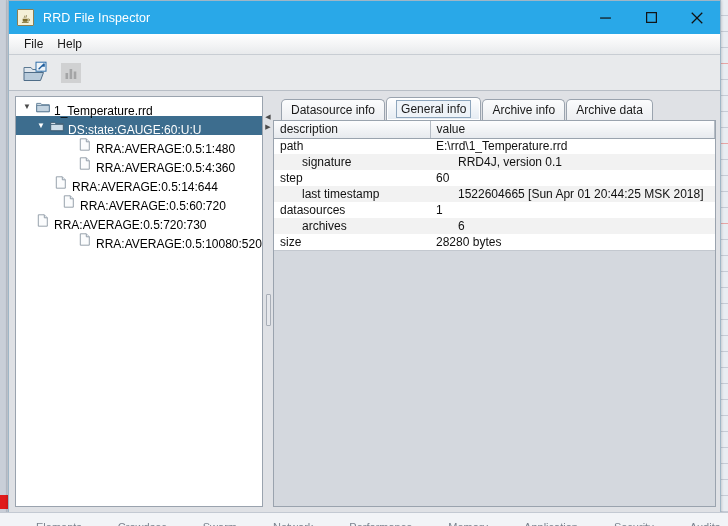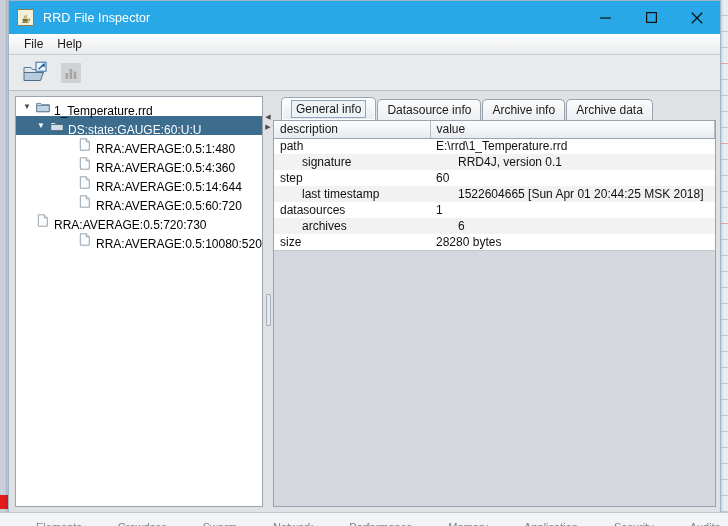--- a/index.html
+++ b/index.html
@@ -390,32 +390,32 @@
         <span class="twisty empty">▼</span>
         <span class="node-icon">
           <svg width="12" height="13" viewBox="0 0 12 13">
             <path d="M1.3 .8h6.0l3.0 3.0v8.4H1.3z" fill="#fbfcfd" stroke="#8d98a4" stroke-width=".9"></path>
             <path d="M7.3 .8v3.0h3.0" fill="#e3e8ee" stroke="#8d98a4" stroke-width=".9"></path>
           </svg>
         </span>
         <span class="node-label">RRA:AVERAGE:0.5:4:360</span>
       </div>
 
-      <div class="tree-row" style="padding-left:46px">
+      <div class="tree-row" style="padding-left:22px">
         <span class="twisty empty">▼</span>
         <span class="node-icon">
           <svg width="12" height="13" viewBox="0 0 12 13">
             <path d="M1.3 .8h6.0l3.0 3.0v8.4H1.3z" fill="#fbfcfd" stroke="#8d98a4" stroke-width=".9"></path>
             <path d="M7.3 .8v3.0h3.0" fill="#e3e8ee" stroke="#8d98a4" stroke-width=".9"></path>
           </svg>
         </span>
         <span class="node-label">RRA:AVERAGE:0.5:14:644</span>
       </div>
 
-      <div class="tree-row" style="padding-left:46px">
+      <div class="tree-row" style="padding-left:30px">
         <span class="twisty empty">▼</span>
         <span class="node-icon">
           <svg width="12" height="13" viewBox="0 0 12 13">
             <path d="M1.3 .8h6.0l3.0 3.0v8.4H1.3z" fill="#fbfcfd" stroke="#8d98a4" stroke-width=".9"></path>
             <path d="M7.3 .8v3.0h3.0" fill="#e3e8ee" stroke="#8d98a4" stroke-width=".9"></path>
           </svg>
         </span>
         <span class="node-label">RRA:AVERAGE:0.5:60:720</span>
       </div>
 
@@ -447,25 +447,25 @@
       <div class="arrows">
         <span class="div-arrow">◀</span>
         <span class="div-arrow">▶</span>
       </div>
       <div class="grip"></div>
     </div>
 
     <div id="right-panel">
 
       <div id="tabstrip">
+        <div class="tab">
+          <span>Datasource info</span>
+        </div>
         <div class="tab active">
           <span class="tab-inner">General info</span>
-        </div>
-        <div class="tab">
-          <span>Datasource info</span>
         </div>
         <div class="tab">
           <span>Archive info</span>
         </div>
         <div class="tab">
           <span>Archive data</span>
         </div>
       </div>
 
       <div id="tab-body">

